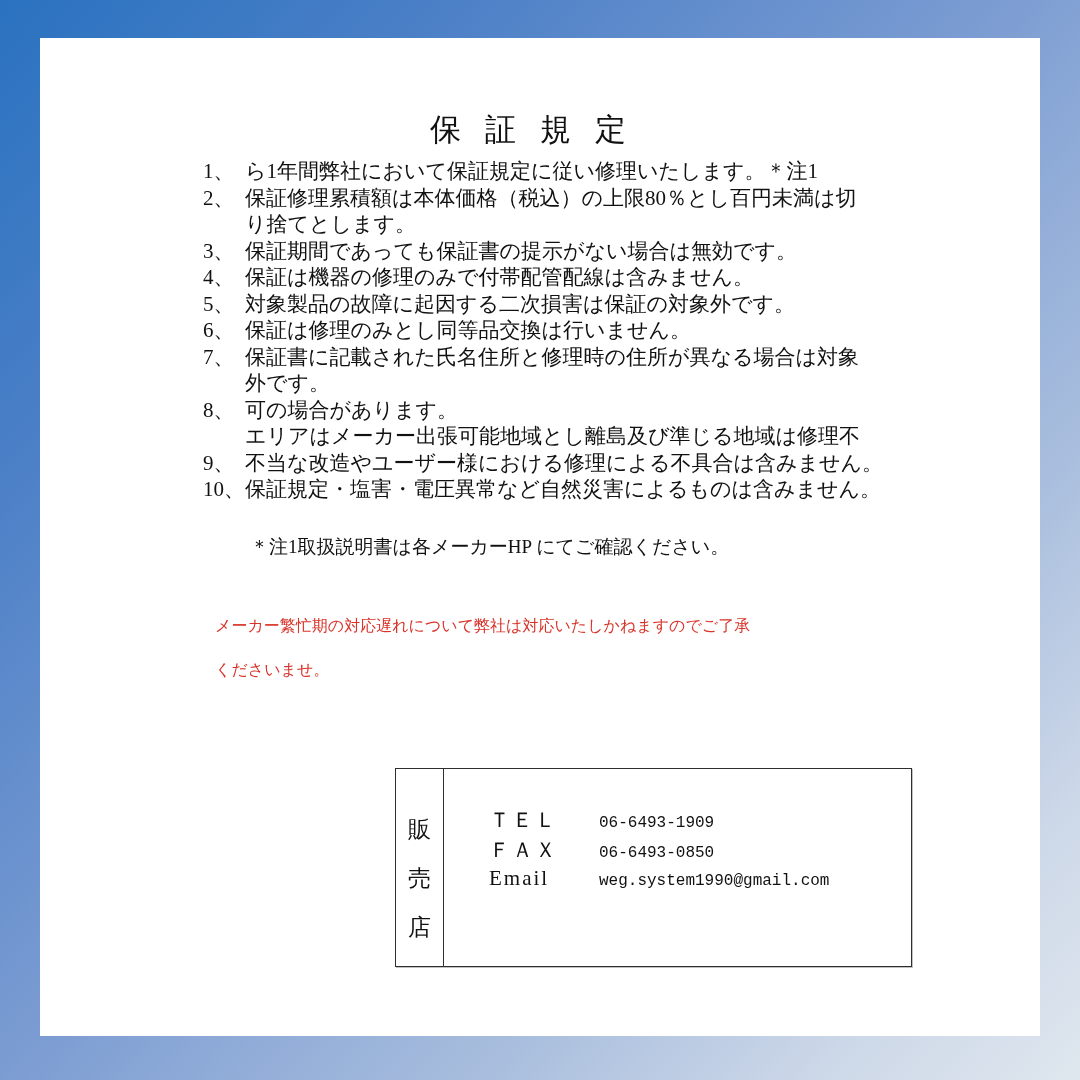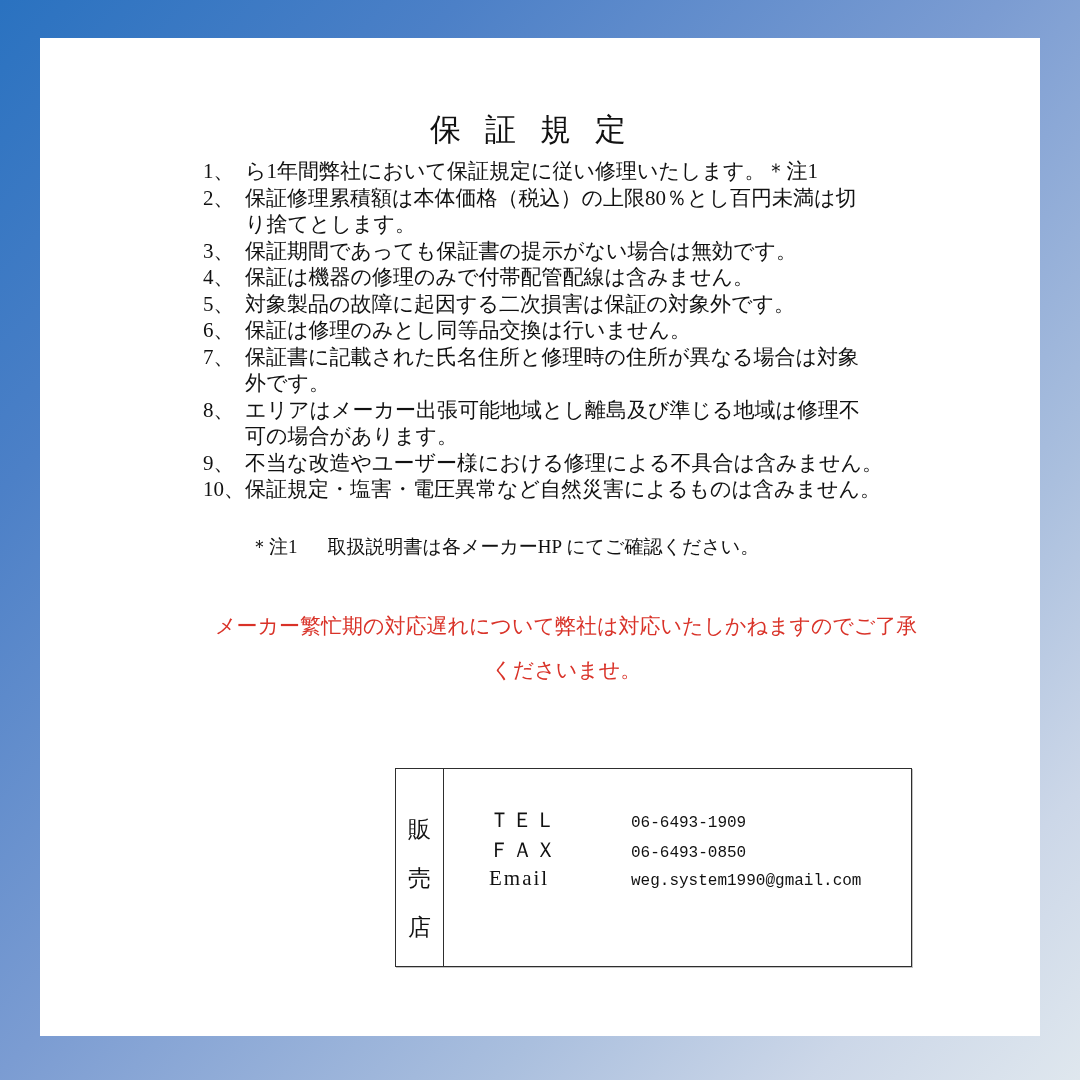--- a/index.html
+++ b/index.html
@@ -20,25 +20,25 @@
   }
   .terms{
     position:absolute;top:120px;left:163px;
     font-size:21px;line-height:26.5px;
   }
   .term{display:flex;}
   .term .num{width:42px;flex-shrink:0;}
   .term .txt div{white-space:nowrap;}
   .footnote{
     position:absolute;top:496px;left:210px;
-    font-size:19px;display:flex;gap:30px;white-space:nowrap;font-family:Liberation Serif, serif;
+    font-size:19px;display:flex;white-space:nowrap;font-family:Liberation Serif, serif;
   }
   .warning{
     position:absolute;top:566px;left:175px;
-    font-size:21px;line-height:44px;font-family:Liberation Serif, serif;
+    font-size:16px;line-height:44px;font-family:Liberation Serif, serif;
   }
   .warning div{white-space:nowrap;}
   .seller-box{
     position:absolute;left:355px;top:730px;width:515px;height:197px;
     border:1px solid #2e2e2e;
     box-shadow:1px 1px 0 rgba(120,120,120,.45);
     display:flex;
   }
   .seller-left{
     width:47px;flex-shrink:0;border-right:1px solid #2e2e2e;
@@ -49,21 +49,21 @@
     font-size:23px;line-height:49px;padding-top:36px;
   }
   .seller-right{
     flex:1;padding:30px 0 0 30px;box-sizing:border-box;
   }
   .addr{font-size:23px;line-height:33px;}
   .addr div{white-space:nowrap;}
   .contacts{margin-top:7px;}
   .contact-row{
     display:flex;align-items:baseline;height:30px;font-size:21px;
-    padding-left:15px;white-space:nowrap;gap:32px;
+    padding-left:15px;white-space:nowrap;
   }
   .contact-row .clabel{width:110px;flex-shrink:0;letter-spacing:2px;}
   .contact-row .cvalue{font-family:"Liberation Mono","DejaVu Sans Mono",monospace;font-size:16px;text-align:center;}
 </style>
 </head>
 <body style="color: rgb(17, 17, 17);">
 
 <div class="page">
 
   <div class="title">保証規定</div>
@@ -109,22 +109,22 @@
     <div class="term">
       <span class="num">7、</span>
       <div class="txt">
         <div>保証書に記載された氏名住所と修理時の住所が異なる場合は対象</div>
         <div>外です。</div>
       </div>
     </div>
     <div class="term">
       <span class="num">8、</span>
       <div class="txt">
+        <div>可の場合があります。</div>
         <div>エリアはメーカー出張可能地域とし離島及び準じる地域は修理不</div>
-        <div>可の場合があります。</div>
       </div>
     </div>
     <div class="term">
       <span class="num">9、</span>
       <div class="txt">
         <div>不当な改造やユーザー様における修理による不具合は含みません。</div>
       </div>
     </div>
     <div class="term">
       <span class="num">10、</span>
@@ -134,21 +134,21 @@
     </div>
   </div>
 
   <div class="footnote">
     <span>＊注1</span>
     <span>取扱説明書は各メーカーHP にてご確認ください。</span>
   </div>
 
   <div class="warning">
     <div style="color: rgb(217, 50, 40);">メーカー繁忙期の対応遅れについて弊社は対応いたしかねますのでご了承</div>
-    <div style="color: rgb(217, 50, 40); text-align: center;">くださいませ。</div>
+    <div style="color: rgb(217, 50, 40);">くださいませ。</div>
   </div>
 
   <div class="seller-box">
     <div class="seller-left">
       <div class="vlabel">販
 売
 店</div>
     </div>
     <div class="seller-right">
       <div class="contacts">

